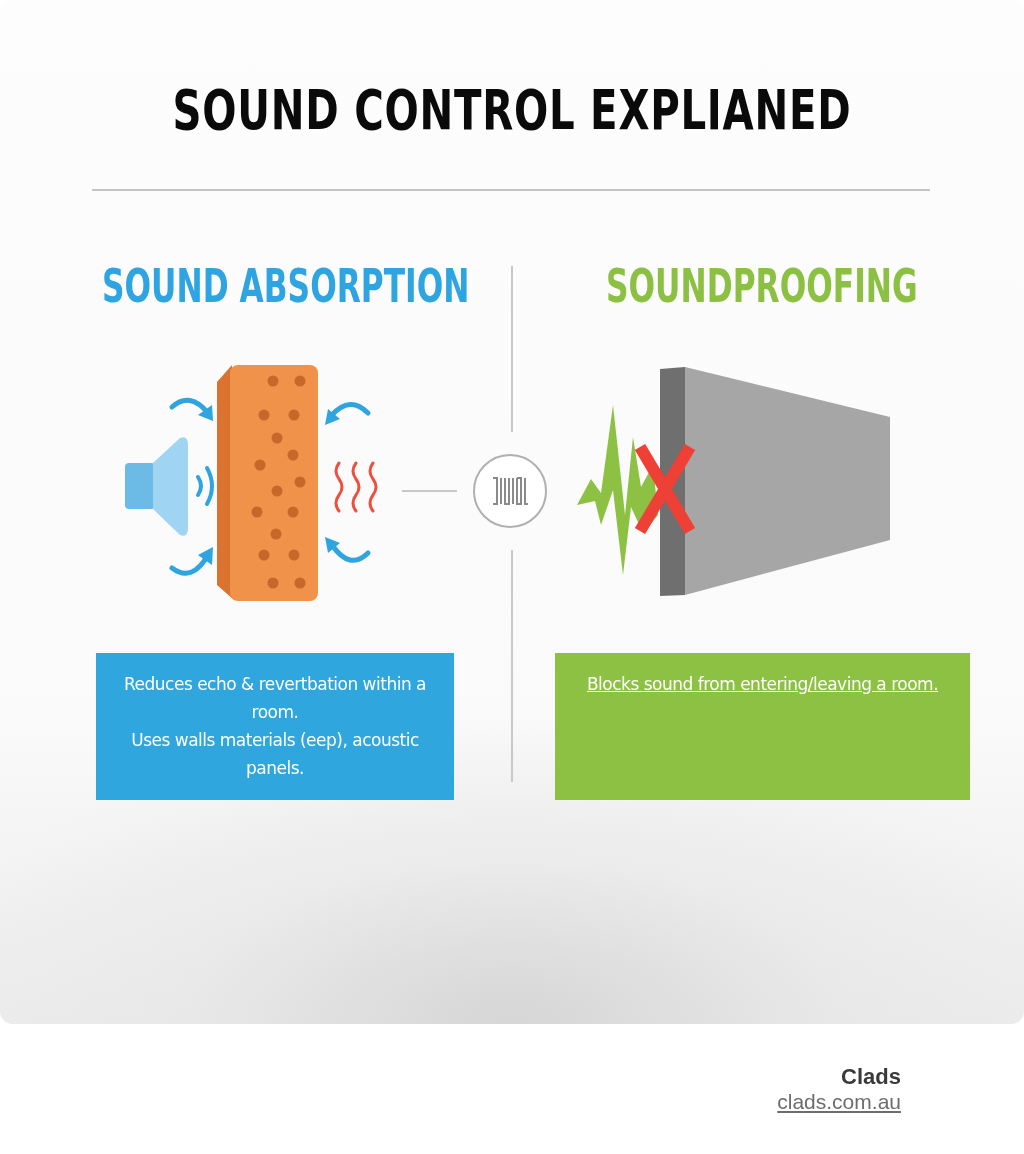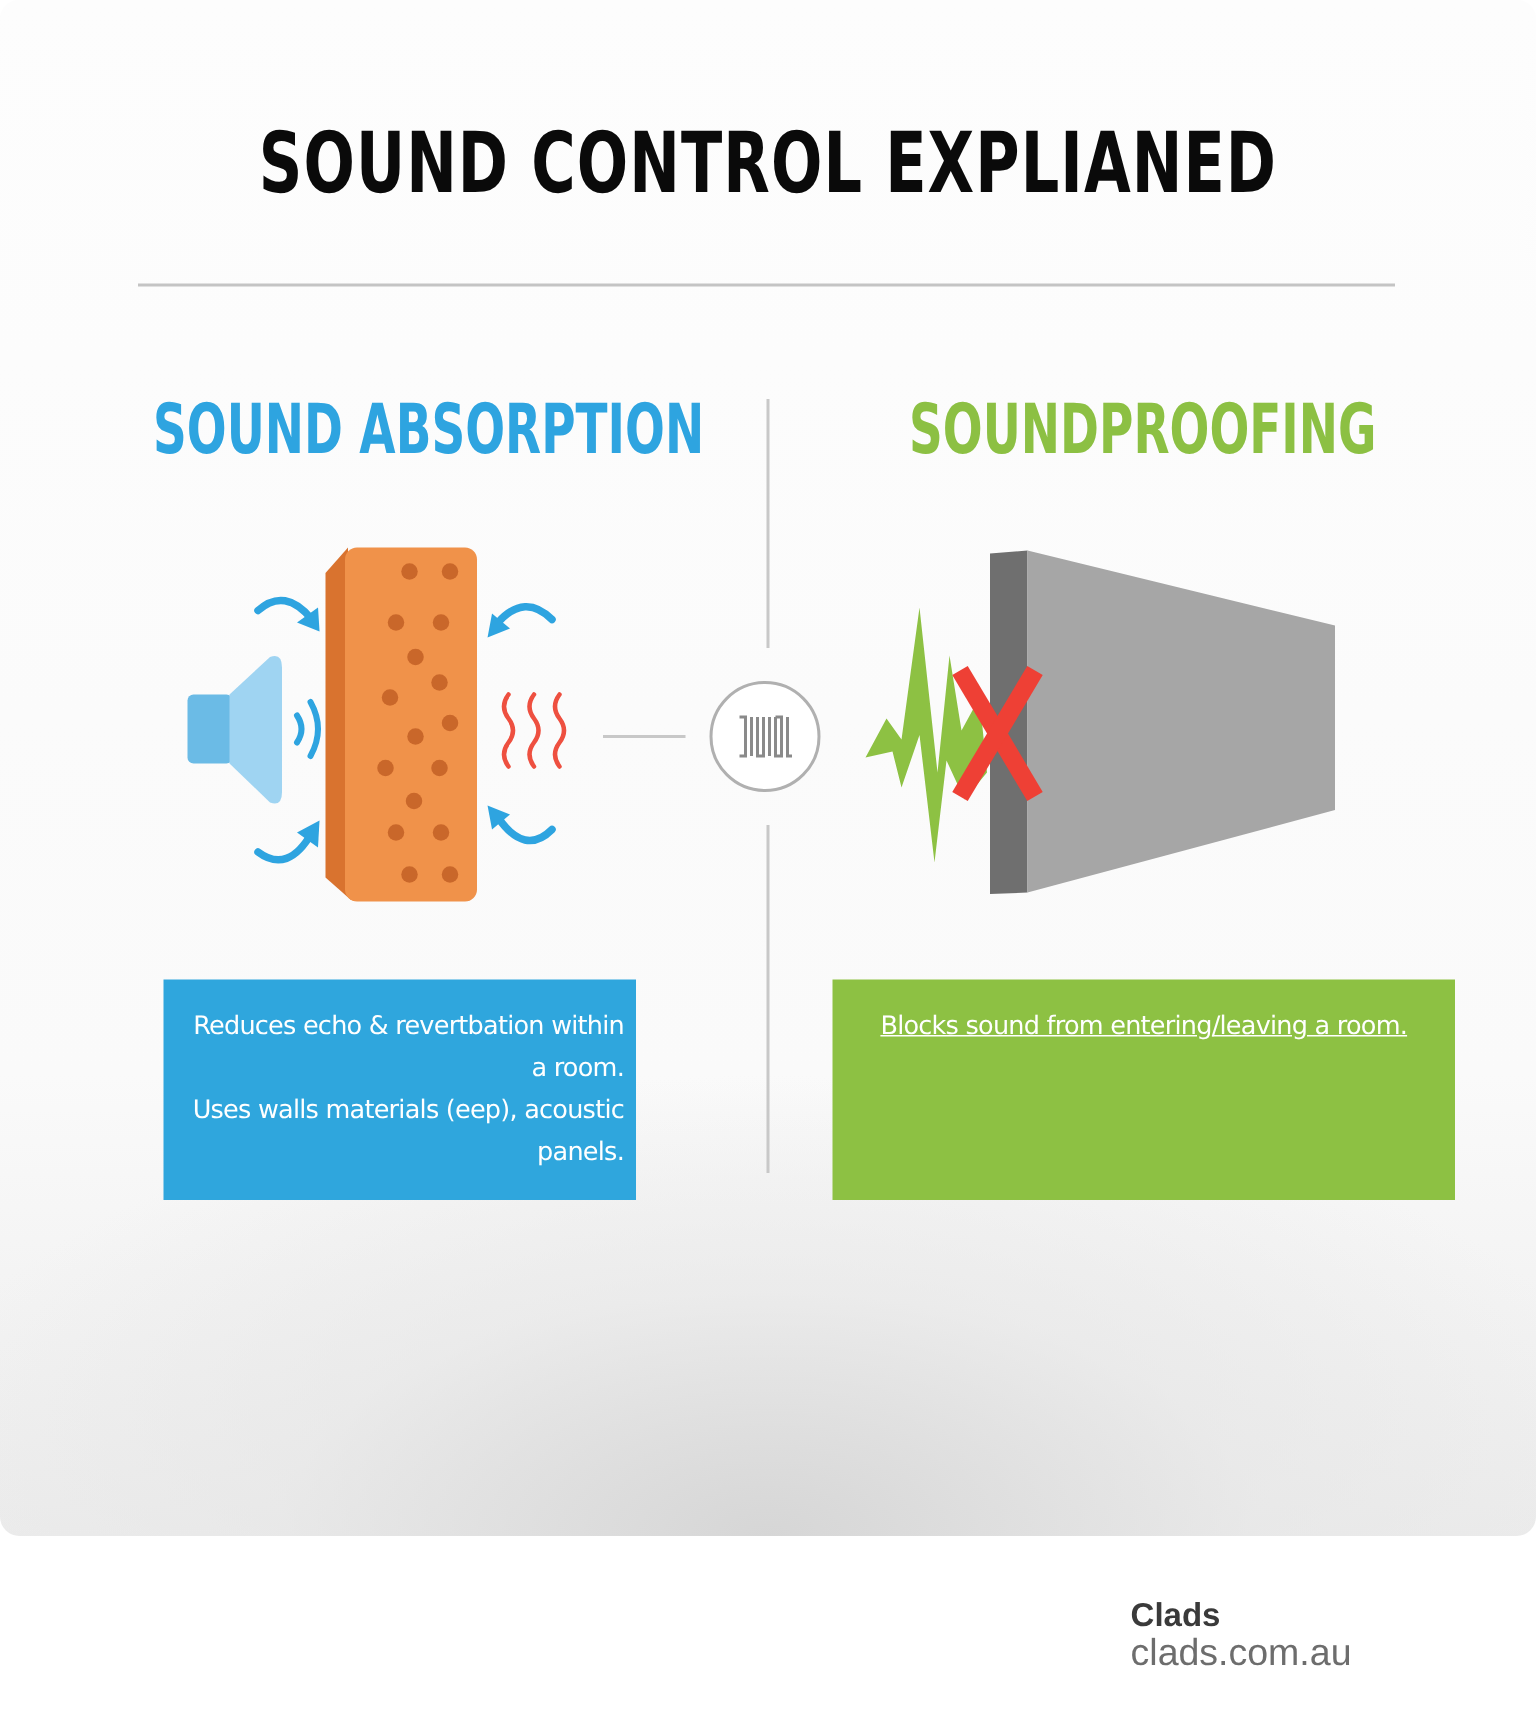--- a/index.html
+++ b/index.html
@@ -42,29 +42,29 @@
     .center-icon {
       position: absolute; left: 473px; top: 454px; width: 74px; height: 74px;
       border: 2px solid #b0b0b0; border-radius: 50%; background: #fff; box-sizing: border-box;
     }
     .illus { position: absolute; }
     .box {
       position: absolute; top: 653px; height: 147px; color: #ffffff;
       font-family: "DejaVu Sans", sans-serif; font-size: 17px; line-height: 28px;
       text-align: center; box-sizing: border-box;
     }
-    .box.blue { left: 109px; width: 315px; background: #2fa6dd; padding: 17px 8px 0 8px; letter-spacing: -0.5px; text-align: right; }
+    .box.blue { left: 96px; width: 358px; background: #2fa6dd; padding: 17px 8px 0 8px; letter-spacing: -0.5px; }
     .box.green { left: 555px; width: 415px; background: #8dc143; padding: 17px 20px 0 20px; letter-spacing: -0.5px; text-decoration: underline; }
     .box p { margin: 0; }
     .brand {
-      position: absolute; right: 123px; top: 1064px; 
+      position: absolute; right: 123px; top: 1064px; text-align: right;
       font-family: "Liberation Sans", sans-serif;
     }
     .brand-name { font-size: 22px; font-weight: bold; color: #3a3a3a; line-height: 26px; }
-    .brand-url { font-size: 25px; color: #6d6d6d; line-height: 24px; }
+    .brand-url { font-size: 21px; color: #6d6d6d; line-height: 24px; text-decoration: underline; }
   </style>
 </head>
 <body>
 
 <div class="canvas">
 
   <div class="title">SOUND CONTROL EXPLIANED</div>
   <div class="hr-top"></div>
 
   <div class="heading left">SOUND ABSORPTION</div>

